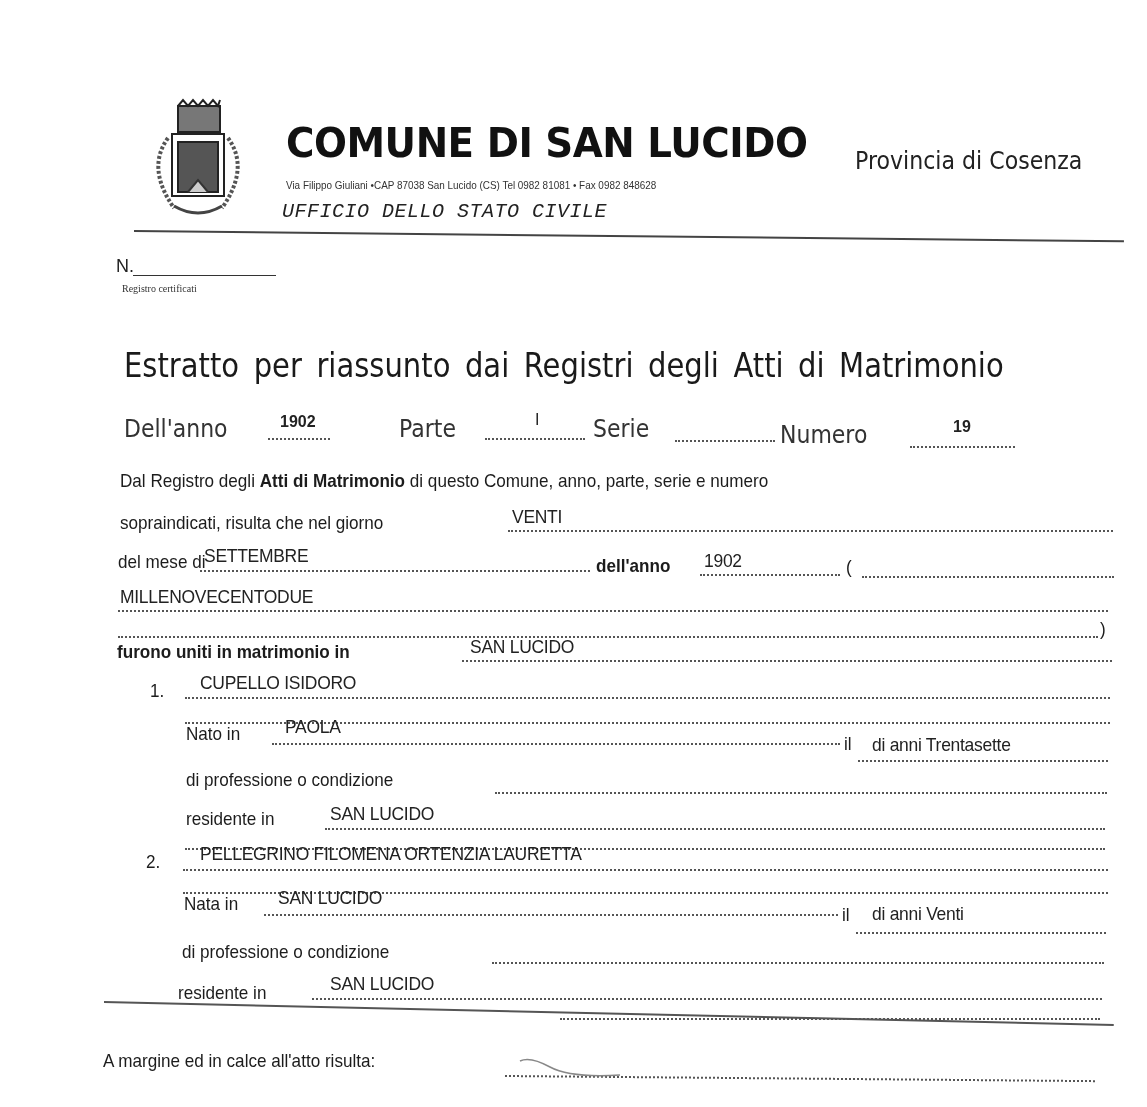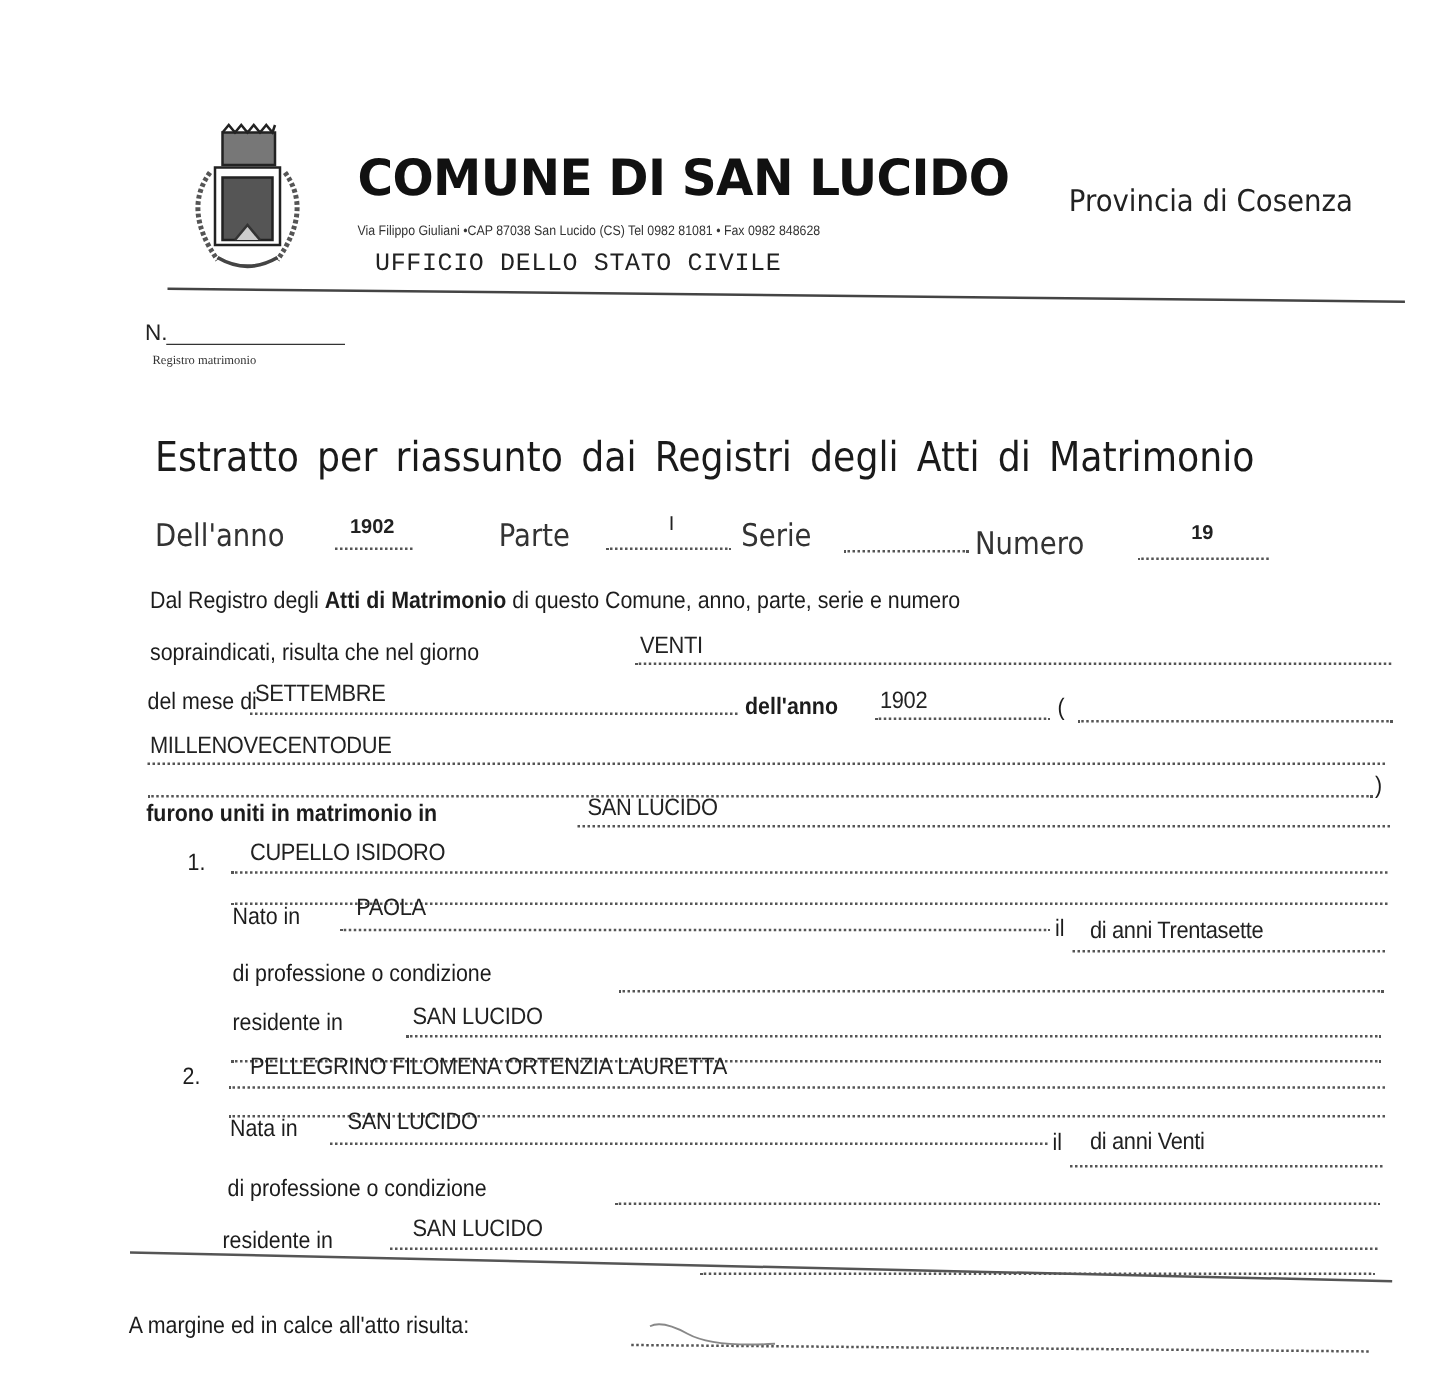--- a/index.html
+++ b/index.html
@@ -24,21 +24,21 @@
     }
     
     .crest { left: 138px; top: 98px; width: 120px; height: 125px; }
     .title {
       left: 286px; top: 120px; font-family: "DejaVu Sans", sans-serif;
       font-weight: bold; font-size: 40px; color: #111; letter-spacing: -0.5px;
       transform: scaleX(0.97); transform-origin: left top;
     }
     .province { left: 855px; top: 147px; font-family: "DejaVu Sans", sans-serif; font-size: 24px; color: #222; transform: scaleX(0.92); transform-origin: left top; }
     .address { left: 286px; top: 179px; font-size: 11px; color: #333; transform: scaleX(0.9); transform-origin: left top; }
-    .office { left: 300px; top: 200px; font-family: "Liberation Mono", monospace; font-size: 20px; color: #222; letter-spacing: 0.5px; }
+    .office { left: 282px; top: 200px; font-family: "Liberation Mono", monospace; font-size: 20px; color: #222; letter-spacing: 0.5px; font-style: italic; }
     .rule1 { position: absolute; left: 134px; top: 230px; width: 990px; height: 2px; background: #444; transform: rotate(0.6deg); transform-origin: left; }
     
     .nlabel { left: 116px; top: 256px; font-size: 18px; color: #222; }
     .nline { position: absolute; left: 133px; top: 275px; width: 143px; height: 1px; background: #333; }
     .nsub { left: 122px; top: 283px; font-family: "Liberation Serif", serif; font-size: 10px; color: #333; }
     
     .heading { left: 124px; top: 346px; font-family: "DejaVu Sans", sans-serif; font-size: 33px; color: #1a1a1a; transform: scaleX(0.88); transform-origin: left top; word-spacing: 6px; }
     .subhead-label { font-family: "DejaVu Sans", sans-serif; font-size: 25px; color: #333; transform: scaleX(0.88); transform-origin: left top; }
     .val-sm { font-size: 16px; font-weight: bold; color: #222; }
     .rule2 { position: absolute; left: 104px; top: 1001px; width: 1010px; height: 2px; background: #555; transform: rotate(1.3deg); transform-origin: left; }
@@ -62,21 +62,21 @@
   </svg>
 </div>
 <div class="abs title">COMUNE DI SAN LUCIDO</div>
 <div class="abs province">Provincia di Cosenza</div>
 <div class="abs address">Via Filippo Giuliani •CAP 87038 San Lucido (CS)   Tel 0982 81081 • Fax 0982 848628</div>
 <div class="abs office">UFFICIO DELLO STATO CIVILE</div>
 <div class="rule1"></div>
 
 <div class="abs nlabel">N.</div>
 <div class="nline"></div>
-<div class="abs nsub">Registro matrimonio</div>
+<div class="abs nsub">Registro certificati</div>
 
 <div class="abs heading">Estratto per riassunto dai Registri degli Atti di Matrimonio</div>
 
 <div class="abs subhead-label" style="left:124px;top:414px;">Dell'anno</div>
 <div class="dots" style="left:268px;top:438px;width:62px;"></div>
 <div class="abs val-sm" style="left:280px;top:413px;">1902</div>
 <div class="abs subhead-label" style="left:399px;top:414px;">Parte</div>
 <div class="dots" style="left:485px;top:438px;width:100px;"></div>
 <div class="abs val-sm" style="left:535px;top:411px;font-weight:normal;">I</div>
 <div class="abs subhead-label" style="left:593px;top:414px;">Serie</div>

